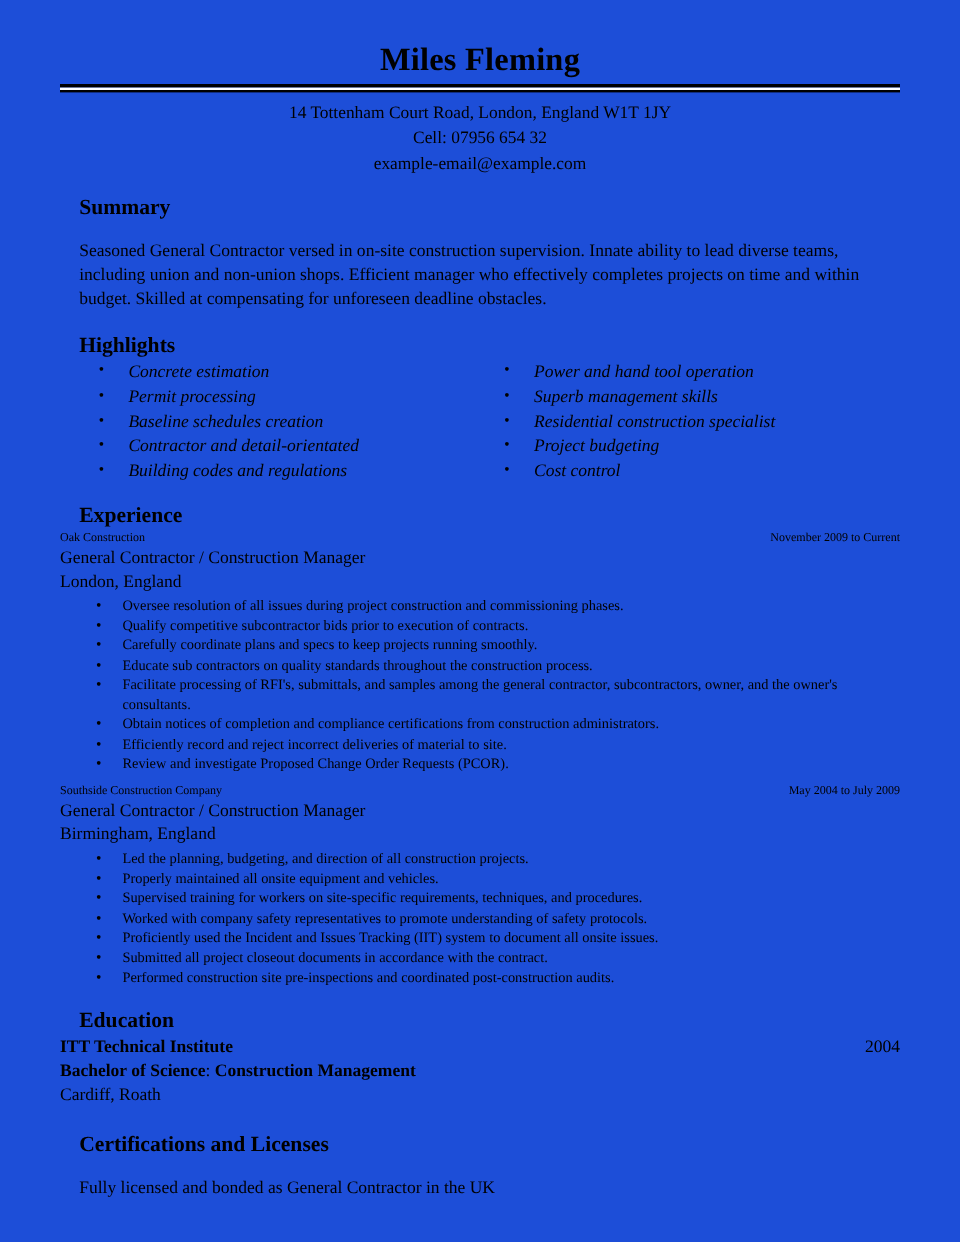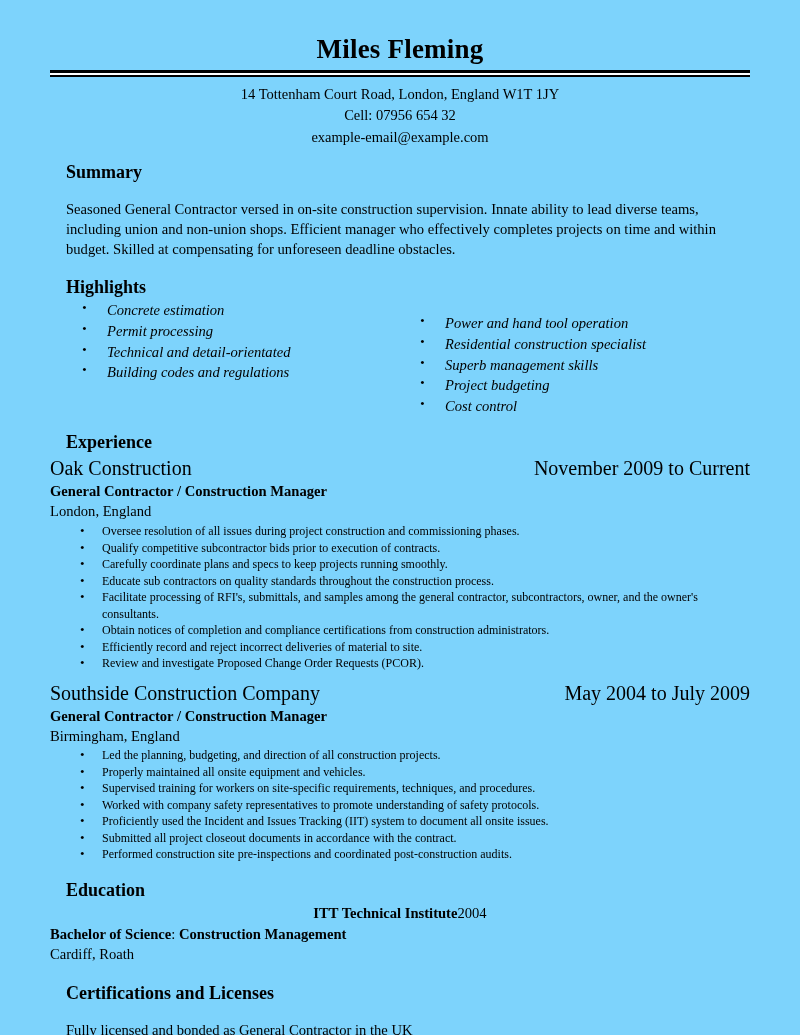--- a/index.html
+++ b/index.html
@@ -14,21 +14,21 @@
     font-family: "Liberation Serif", "DejaVu Serif", serif;
     color: #000000;
     -webkit-font-smoothing: antialiased;
   }
   .page {
     position: relative;
     width: 800px;
     height: 1035px;
     box-sizing: border-box;
     padding: 0 50px;
-    background: #7dd3fc;
+    background: #1d4ed8;
   }
 
   
   .header {
     padding-top: 34px;
   }
   .full-name {
     text-align: center;
     font-size: 27px;
     font-weight: bold;
@@ -85,21 +85,21 @@
   
   .highlights-cols {
     display: flex;
     margin-top: 1px;
   }
   .highlights-col {
     width: 50%;
     box-sizing: border-box;
   }
   .highlights-col.left { padding-left: 32px; }
-  .highlights-col.right { padding-left: 20px; margin-top: 13px; }
+  .highlights-col.right { padding-left: 20px; }
   ul.bullets {
     list-style: none;
     margin: 0;
     padding: 0;
     font-style: italic;
   }
   ul.bullets li {
     position: relative;
     padding-left: 25px;
     font-size: 14.6px;
@@ -119,28 +119,28 @@
   .job {
     margin-top: 8px;
   }
   .job:first-of-type {
     margin-top: 2px;
   }
   .job-line {
     display: flex;
     justify-content: space-between;
     align-items: baseline;
-    font-size: 20px;
+    font-size: 10px;
     line-height: 1.36;
   }
   .job-company { font-weight: normal; }
   .job-dates { font-weight: normal; white-space: nowrap; }
   .job-title {
     font-size: 14.6px;
-    font-weight: bold;
+    font-weight: normal;
     line-height: 1.36;
   }
   .job-location {
     font-size: 14.6px;
     line-height: 1.36;
   }
   ul.job-bullets {
     list-style: none;
     margin: 1px 0 0 0;
     padding: 0 0 0 30px;
@@ -155,21 +155,21 @@
     content: "\2022";
     position: absolute;
     left: 0;
     top: -1px;
     font-size: 13px;
   }
 
   
   .edu-line {
     display: flex;
-    justify-content: center;
+    justify-content: space-between;
     align-items: baseline;
     font-size: 14.6px;
     line-height: 1.38;
   }
   .edu-school { font-weight: bold; }
   .edu-year { font-weight: normal; white-space: nowrap; }
   .edu-degree {
     font-size: 14.6px;
     font-weight: bold;
     line-height: 1.38;
@@ -210,29 +210,30 @@
     <p class="body-text">Seasoned General Contractor versed in on-site construction supervision. Innate ability to lead diverse teams, including union and non-union shops. Efficient manager who effectively completes projects on time and within budget. Skilled at compensating for unforeseen deadline obstacles.</p>
   </div>
 
   <div class="section">
     <h2 class="section-title">Highlights</h2>
     <div class="highlights-cols">
       <div class="highlights-col left">
         <ul class="bullets">
           <li>Concrete estimation</li>
           <li>Permit processing</li>
-          <li>Technical and detail-orientated</li>
+          <li>Baseline schedules creation</li>
+          <li>Contractor and detail-orientated</li>
           <li>Building codes and regulations</li>
         </ul>
       </div>
       <div class="highlights-col right">
         <ul class="bullets">
           <li>Power and hand tool operation</li>
+          <li>Superb management skills</li>
           <li>Residential construction specialist</li>
-          <li>Superb management skills</li>
           <li>Project budgeting</li>
           <li>Cost control</li>
         </ul>
       </div>
     </div>
   </div>
 
   <div class="section experience">
     <h2 class="section-title">Experience</h2>
 

